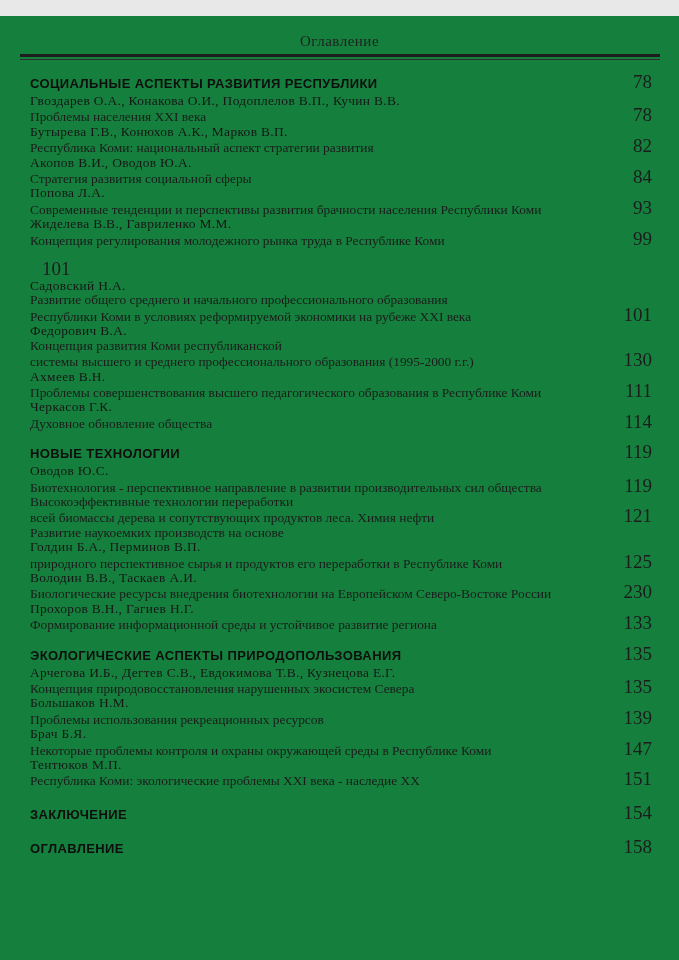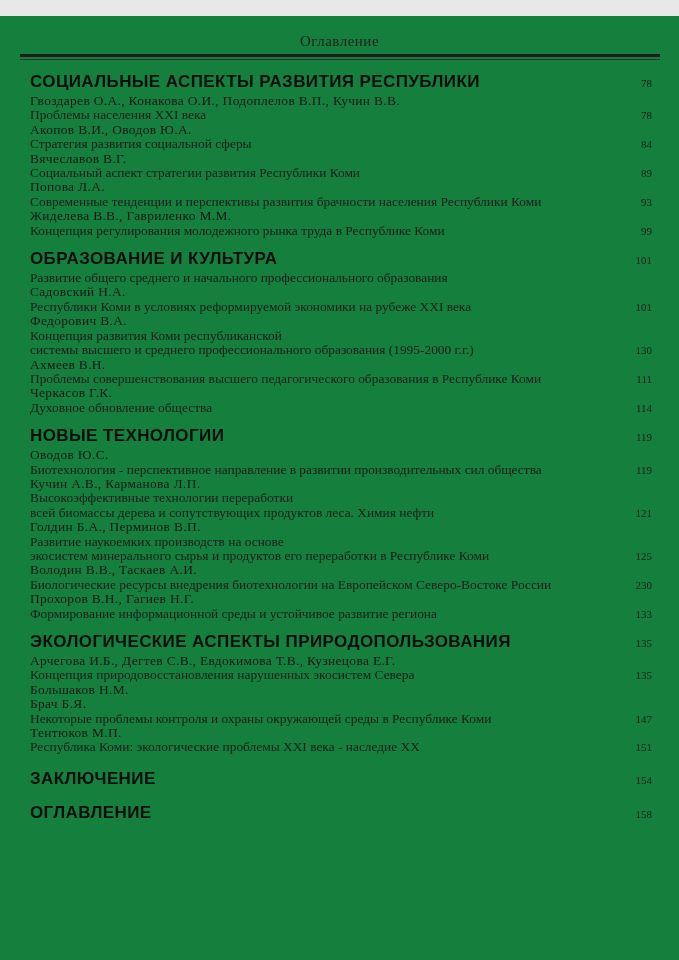--- a/index.html
+++ b/index.html
@@ -44,31 +44,31 @@
     line-height: 14.4px;
   }
   .row .txt { white-space: nowrap; }
   .heading-row {
     line-height: 17px;
     margin-bottom: 2px;
   }
   .heading-row .sec-title {
     font-family: "Liberation Sans", sans-serif;
     font-weight: 800;
-    font-size: 17px;
+    font-size: 13px;
     letter-spacing: 0.4px;
     color: #0e0e0e;
   }
   .authors {
     letter-spacing: 0.35px;
     color: #161616;
   }
   .page-num {
     font-family: "Liberation Serif", serif;
-    font-size: 11px;
+    font-size: 19px;
     font-weight: normal;
     color: #1c1c1c;
     padding-left: 12px;
   }
   .closing-row { margin-top: 15px; }
 </style>
 </head>
 <body>
 
 <div class="page">
@@ -84,66 +84,65 @@
           <div class="row">
             <span class="txt authors">Гвоздарев О.А., Конакова О.И., Подоплелов В.П., Кучин В.В.</span>
           </div>
           <div class="row">
             <span class="txt">Проблемы населения XXI века</span>
             <span class="page-num">78</span>
           </div>
         </div>
         <div class="entry">
           <div class="row">
+            <span class="txt authors">Бутырева Г.В., Конюхов А.К., Марков В.П.</span>
+          </div>
+          <div class="row">
+            <span class="txt">Республика Коми: национальный аспект стратегии развития</span>
+            <span class="page-num">82</span>
+          </div>
+        </div>
+        <div class="entry">
+          <div class="row">
             <span class="txt authors">Акопов В.И., Оводов Ю.А.</span>
           </div>
           <div class="row">
             <span class="txt">Стратегия развития социальной сферы</span>
             <span class="page-num">84</span>
           </div>
         </div>
         <div class="entry">
           <div class="row">
-            <span class="txt authors">Вячеславов В.Г.</span>
-          </div>
-          <div class="row">
-            <span class="txt">Социальный аспект стратегии развития Республики Коми</span>
-            <span class="page-num">89</span>
-          </div>
-        </div>
-        <div class="entry">
-          <div class="row">
             <span class="txt authors">Попова Л.А.</span>
           </div>
           <div class="row">
             <span class="txt">Современные тенденции и перспективы развития брачности населения Республики Коми</span>
             <span class="page-num">93</span>
           </div>
         </div>
         <div class="entry">
           <div class="row">
             <span class="txt authors">Жиделева В.В., Гавриленко М.М.</span>
           </div>
           <div class="row">
             <span class="txt">Концепция регулирования молодежного рынка труда в Республике Коми</span>
             <span class="page-num">99</span>
           </div>
         </div>
       </section>
       <section class="section">
         <div class="row heading-row">
-          <span class="txt sec-title">ОБРАЗОВАНИЕ И КУЛЬТУРА</span>
           <span class="page-num">101</span>
         </div>
         <div class="entry">
           <div class="row">
+            <span class="txt authors">Садовский Н.А.</span>
+          </div>
+          <div class="row">
             <span class="txt">Развитие общего среднего и начального профессионального образования</span>
-          </div>
-          <div class="row">
-            <span class="txt authors">Садовский Н.А.</span>
           </div>
           <div class="row">
             <span class="txt">Республики Коми в условиях реформируемой экономики на рубеже XXI века</span>
             <span class="page-num">101</span>
           </div>
         </div>
         <div class="entry">
           <div class="row">
             <span class="txt authors">Федорович В.А.</span>
           </div>
@@ -183,39 +182,36 @@
           <div class="row">
             <span class="txt authors">Оводов Ю.С.</span>
           </div>
           <div class="row">
             <span class="txt">Биотехнология - перспективное направление в развитии производительных сил общества</span>
             <span class="page-num">119</span>
           </div>
         </div>
         <div class="entry">
           <div class="row">
-            <span class="txt authors">Кучин А.В., Карманова Л.П.</span>
-          </div>
-          <div class="row">
             <span class="txt">Высокоэффективные технологии переработки</span>
           </div>
           <div class="row">
             <span class="txt">всей биомассы дерева и сопутствующих продуктов леса. Химия нефти</span>
             <span class="page-num">121</span>
           </div>
         </div>
         <div class="entry">
           <div class="row">
+            <span class="txt">Развитие наукоемких производств на основе</span>
+          </div>
+          <div class="row">
             <span class="txt authors">Голдин Б.А., Перминов В.П.</span>
           </div>
           <div class="row">
-            <span class="txt">Развитие наукоемких производств на основе</span>
-          </div>
-          <div class="row">
-            <span class="txt">экосистем минерального сырья и продуктов его переработки в Республике Коми</span>
+            <span class="txt">природного перспективное сырья и продуктов его переработки в Республике Коми</span>
             <span class="page-num">125</span>
           </div>
         </div>
         <div class="entry">
           <div class="row">
             <span class="txt authors">Володин В.В., Таскаев А.И.</span>
           </div>
           <div class="row">
             <span class="txt">Биологические ресурсы внедрения биотехнологии на Европейском Северо-Востоке России</span>
             <span class="page-num">230</span>
@@ -241,20 +237,24 @@
             <span class="txt authors">Арчегова И.Б., Дегтев С.В., Евдокимова Т.В., Кузнецова Е.Г.</span>
           </div>
           <div class="row">
             <span class="txt">Концепция природовосстановления нарушенных экосистем Севера</span>
             <span class="page-num">135</span>
           </div>
         </div>
         <div class="entry">
           <div class="row">
             <span class="txt authors">Большаков Н.М.</span>
+          </div>
+          <div class="row">
+            <span class="txt">Проблемы использования рекреационных ресурсов</span>
+            <span class="page-num">139</span>
           </div>
         </div>
         <div class="entry">
           <div class="row">
             <span class="txt authors">Брач Б.Я.</span>
           </div>
           <div class="row">
             <span class="txt">Некоторые проблемы контроля и охраны окружающей среды в Республике Коми</span>
             <span class="page-num">147</span>
           </div>

